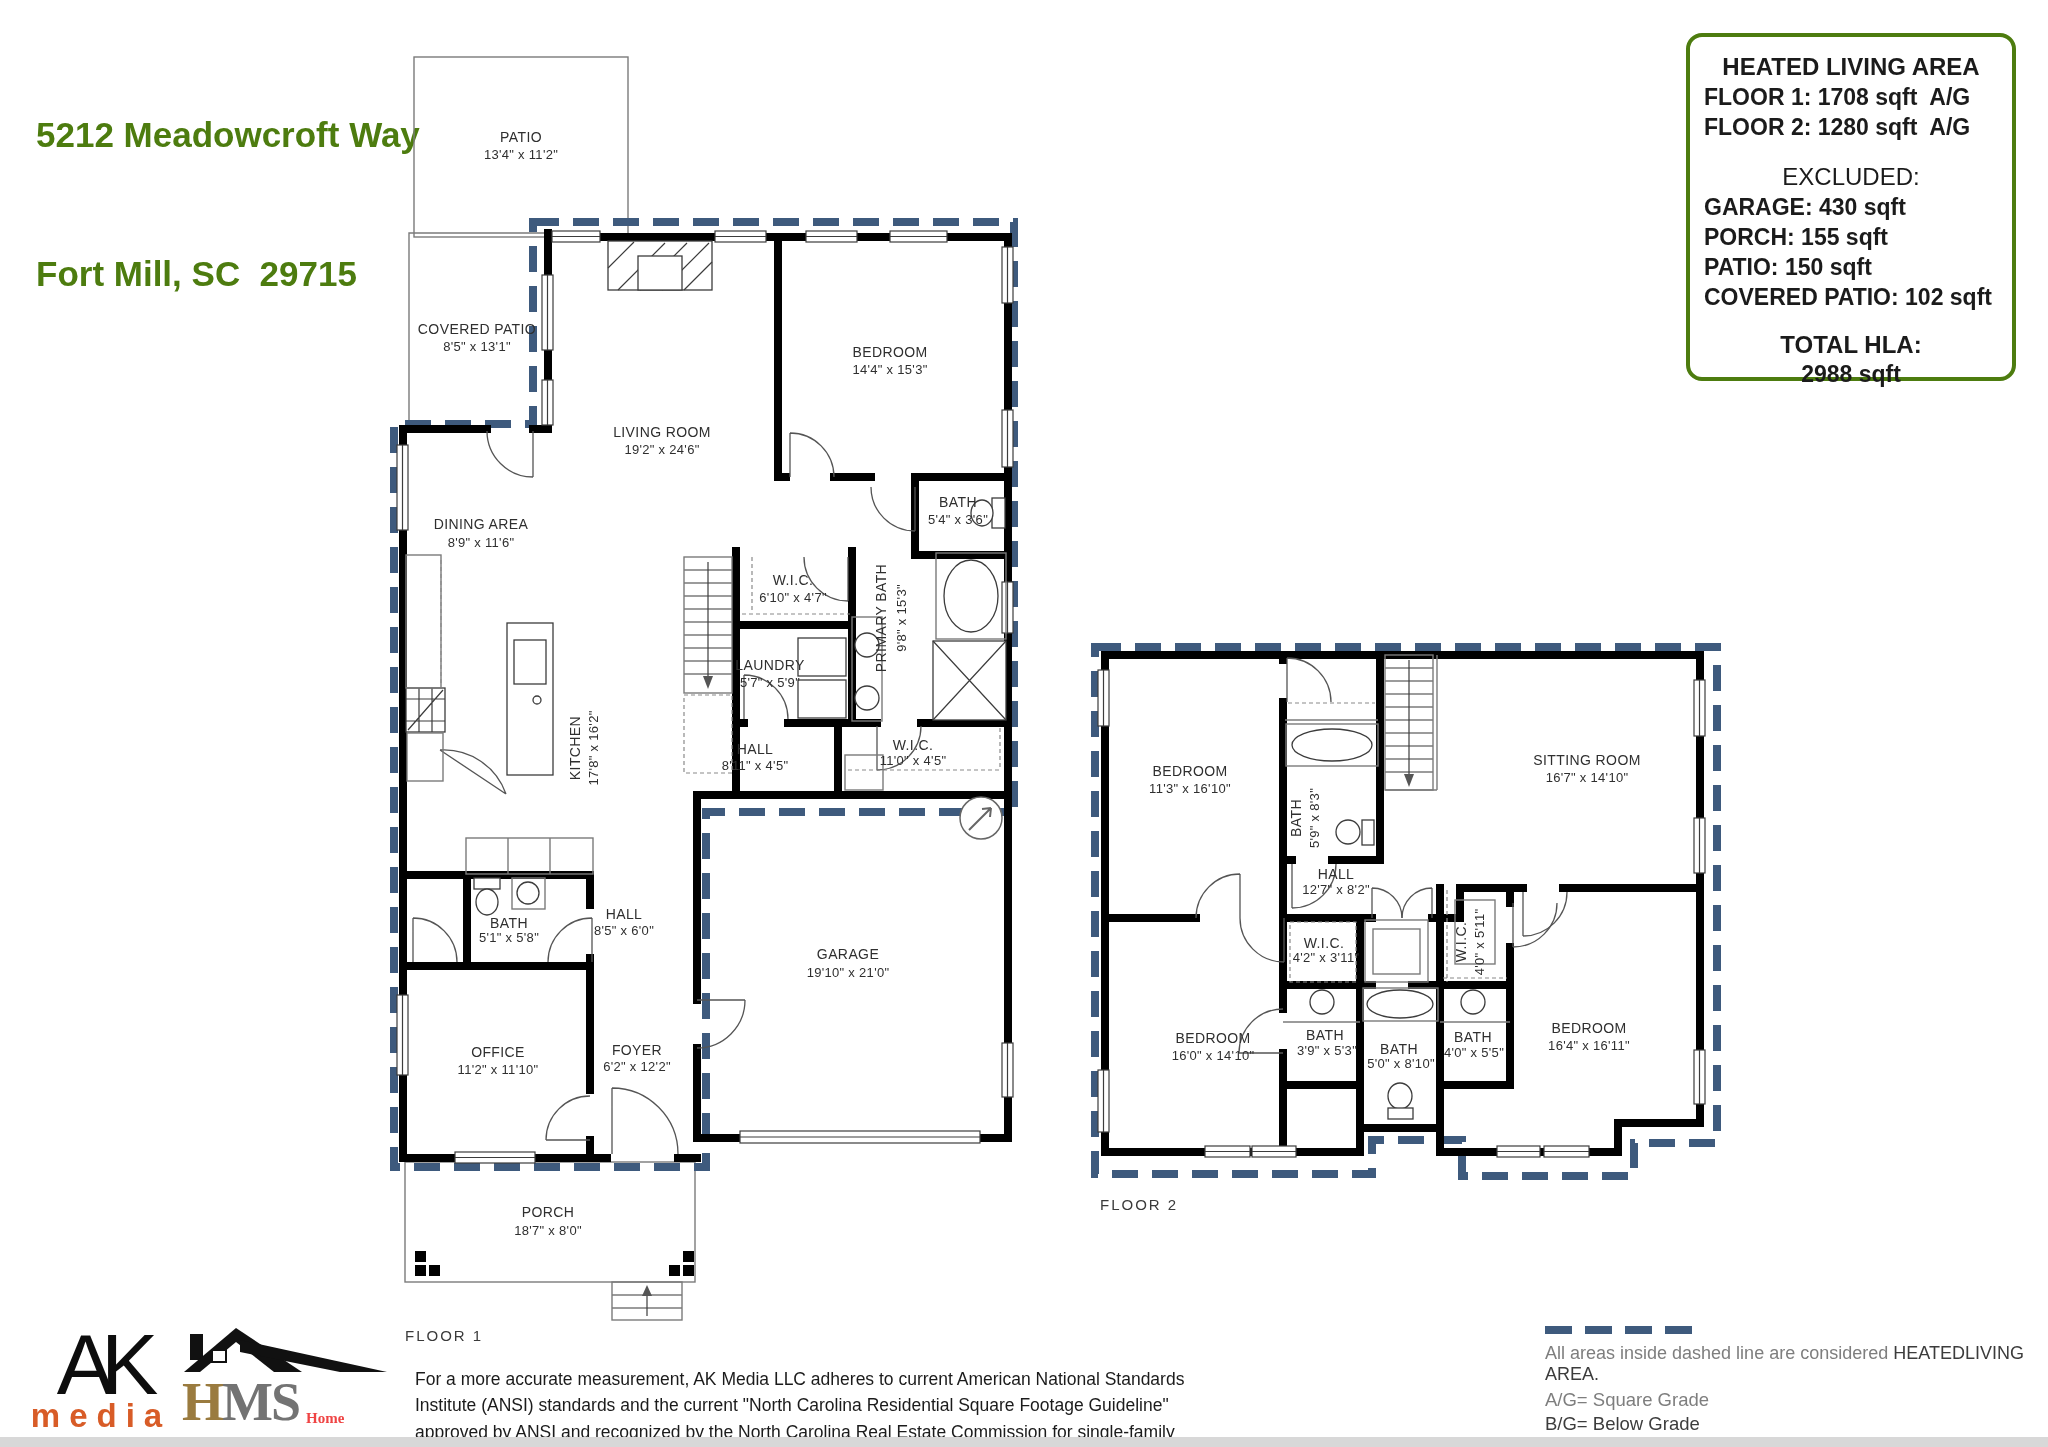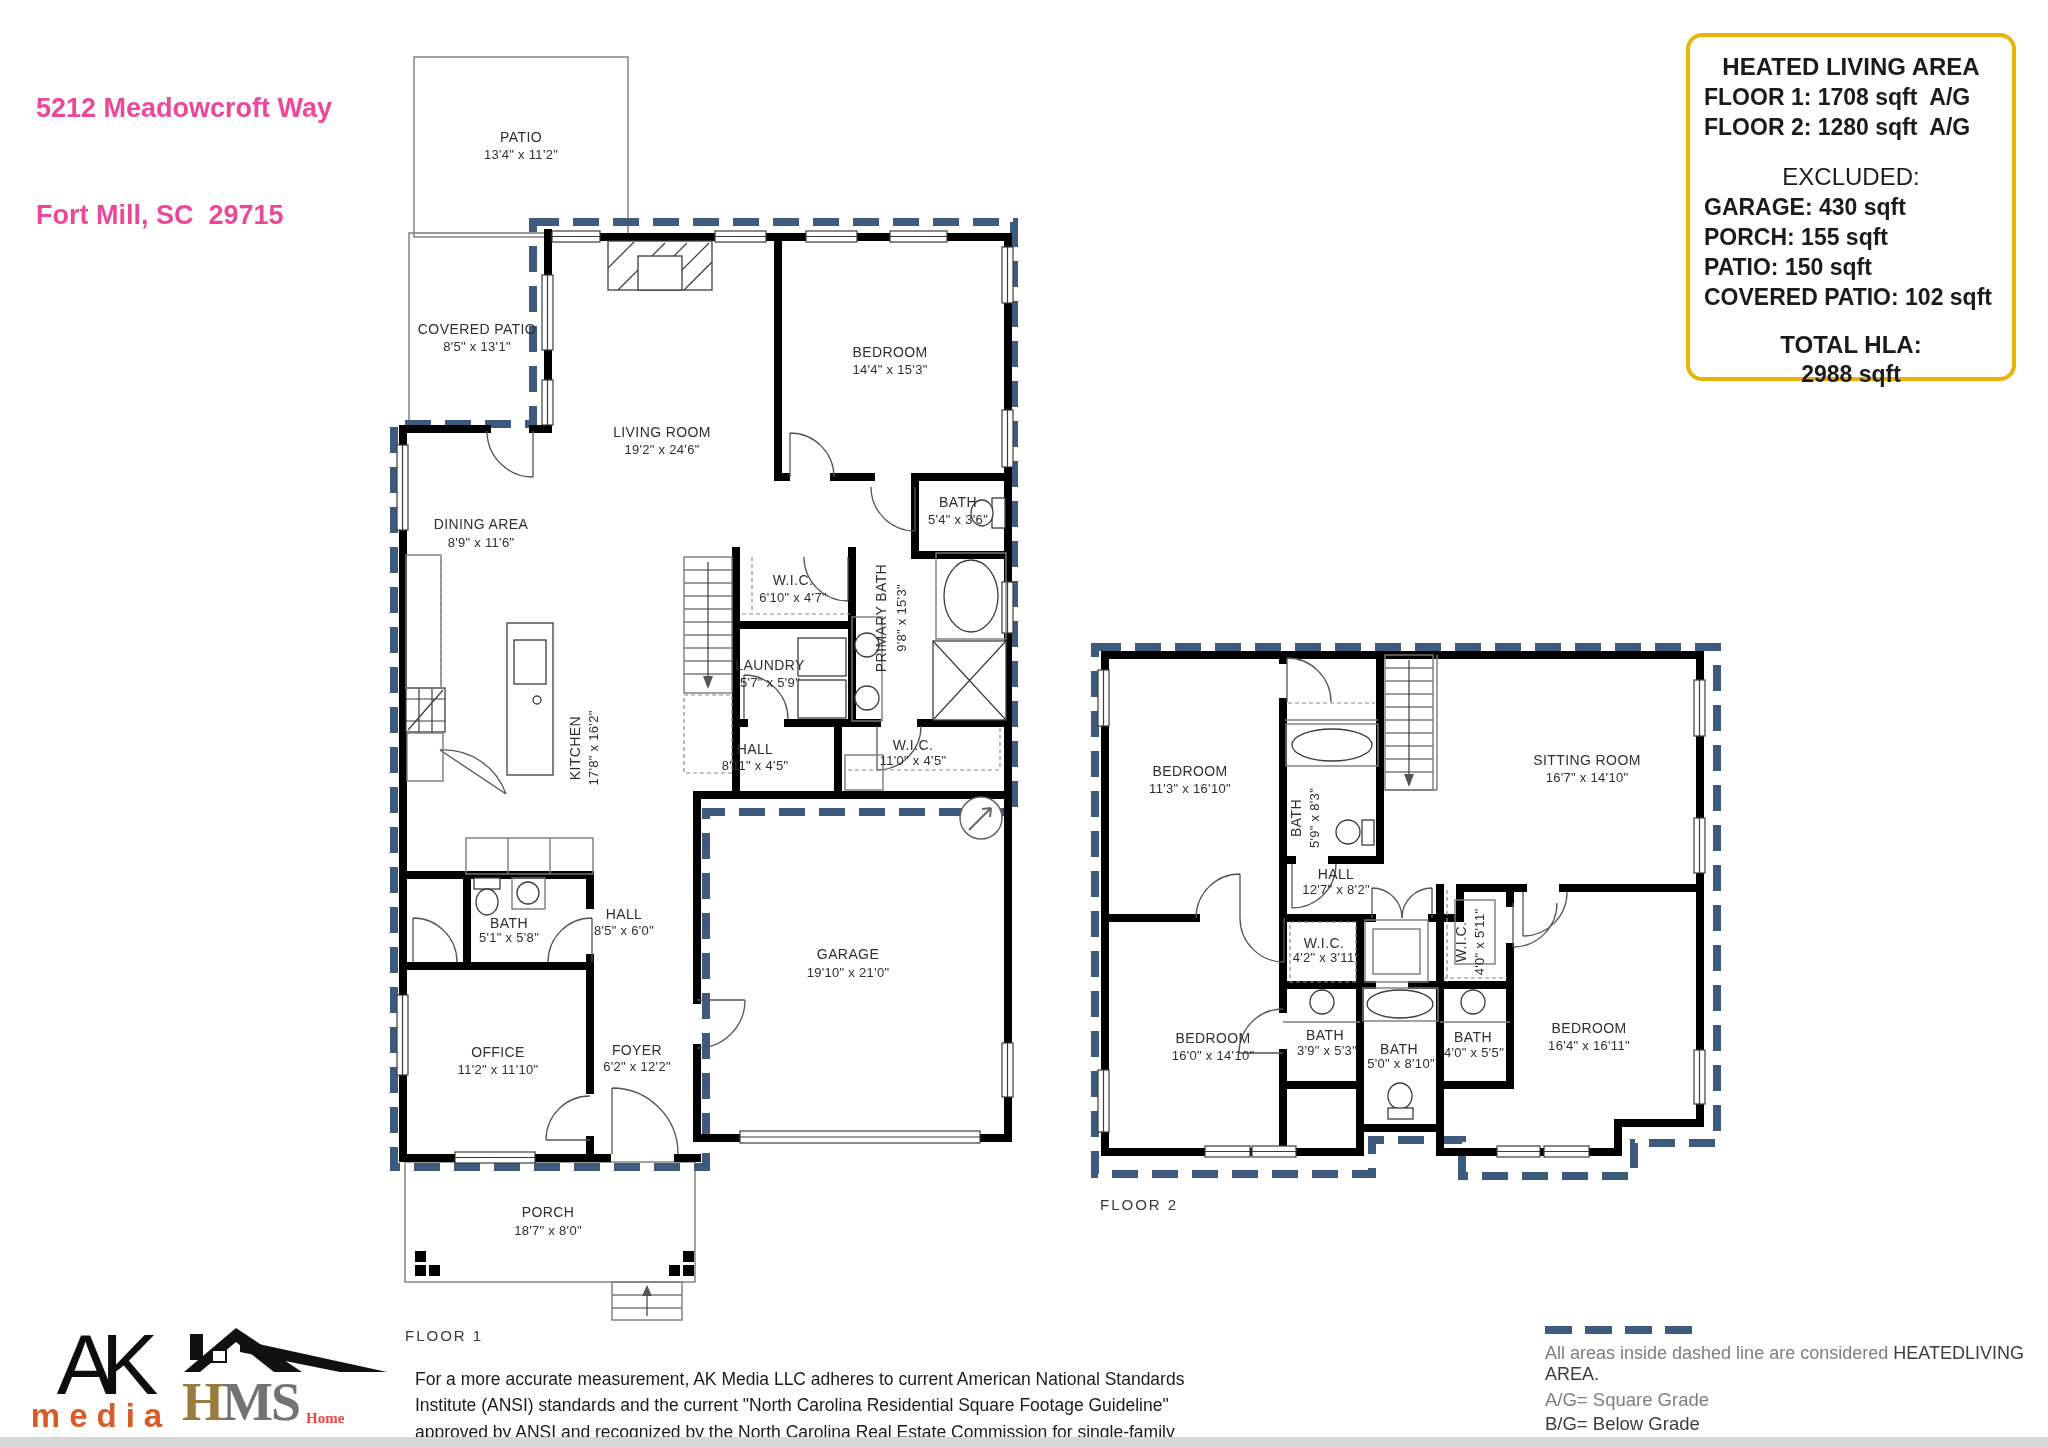--- a/index.html
+++ b/index.html
@@ -1,24 +1,24 @@
 <!DOCTYPE html>
 <html><head>
 <meta charset="utf-8">
 <style>
   html,body{margin:0;padding:0;background:#fff;}
   .canvas{position:relative;width:2048px;height:1447px;background:#ffffff;overflow:hidden;
           font-family:"Liberation Sans",sans-serif;}
   .abs{position:absolute;}
 
   
-  .address{left:36px;top:20px;font-size:27px;font-weight:700;color:#ec4899;line-height:1.32;white-space:pre;}
+  .address{left:36px;top:20px;font-size:35px;font-weight:700;color:#4d7c0f;line-height:1.32;white-space:pre;}
 
   
-  .sumbox{left:1686px;top:33px;width:330px;height:348px;border:4px solid #eab308;border-radius:16px;
+  .sumbox{left:1686px;top:33px;width:330px;height:348px;border:4px solid #4d7c0f;border-radius:16px;
           color:#1b1b1b;box-sizing:border-box;}
   .sb-title{text-align:center;font-weight:700;font-size:24px;margin-top:16px;}
   .sb-line{font-weight:700;font-size:23px;padding-left:14px;margin-top:3px;white-space:pre;}
   .sb-sub{text-align:center;font-weight:400;font-size:24px;margin-top:22px;}
   .sb-center{text-align:center;font-weight:700;font-size:23px;margin-top:2px;}
   .sb-total{text-align:center;font-weight:700;font-size:24px;margin-top:20px;}
 
   
   .wall{stroke:#000;stroke-width:8;fill:none;stroke-linecap:square;}
   .thin{stroke:#7b7b7b;stroke-width:1.4;fill:none;}

